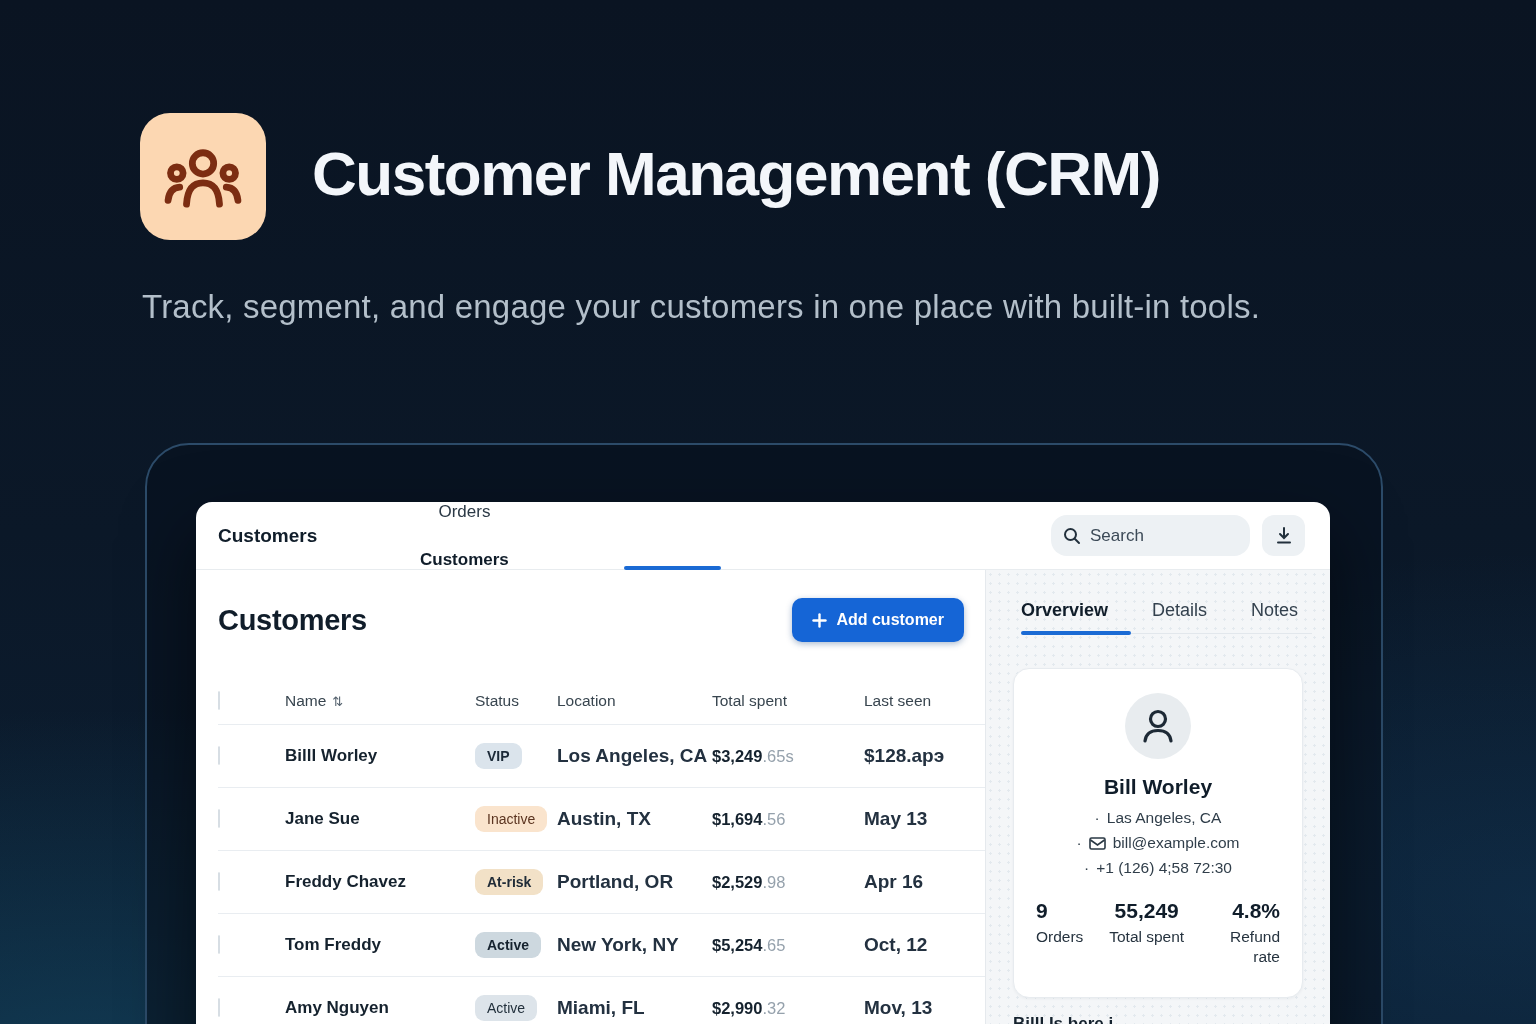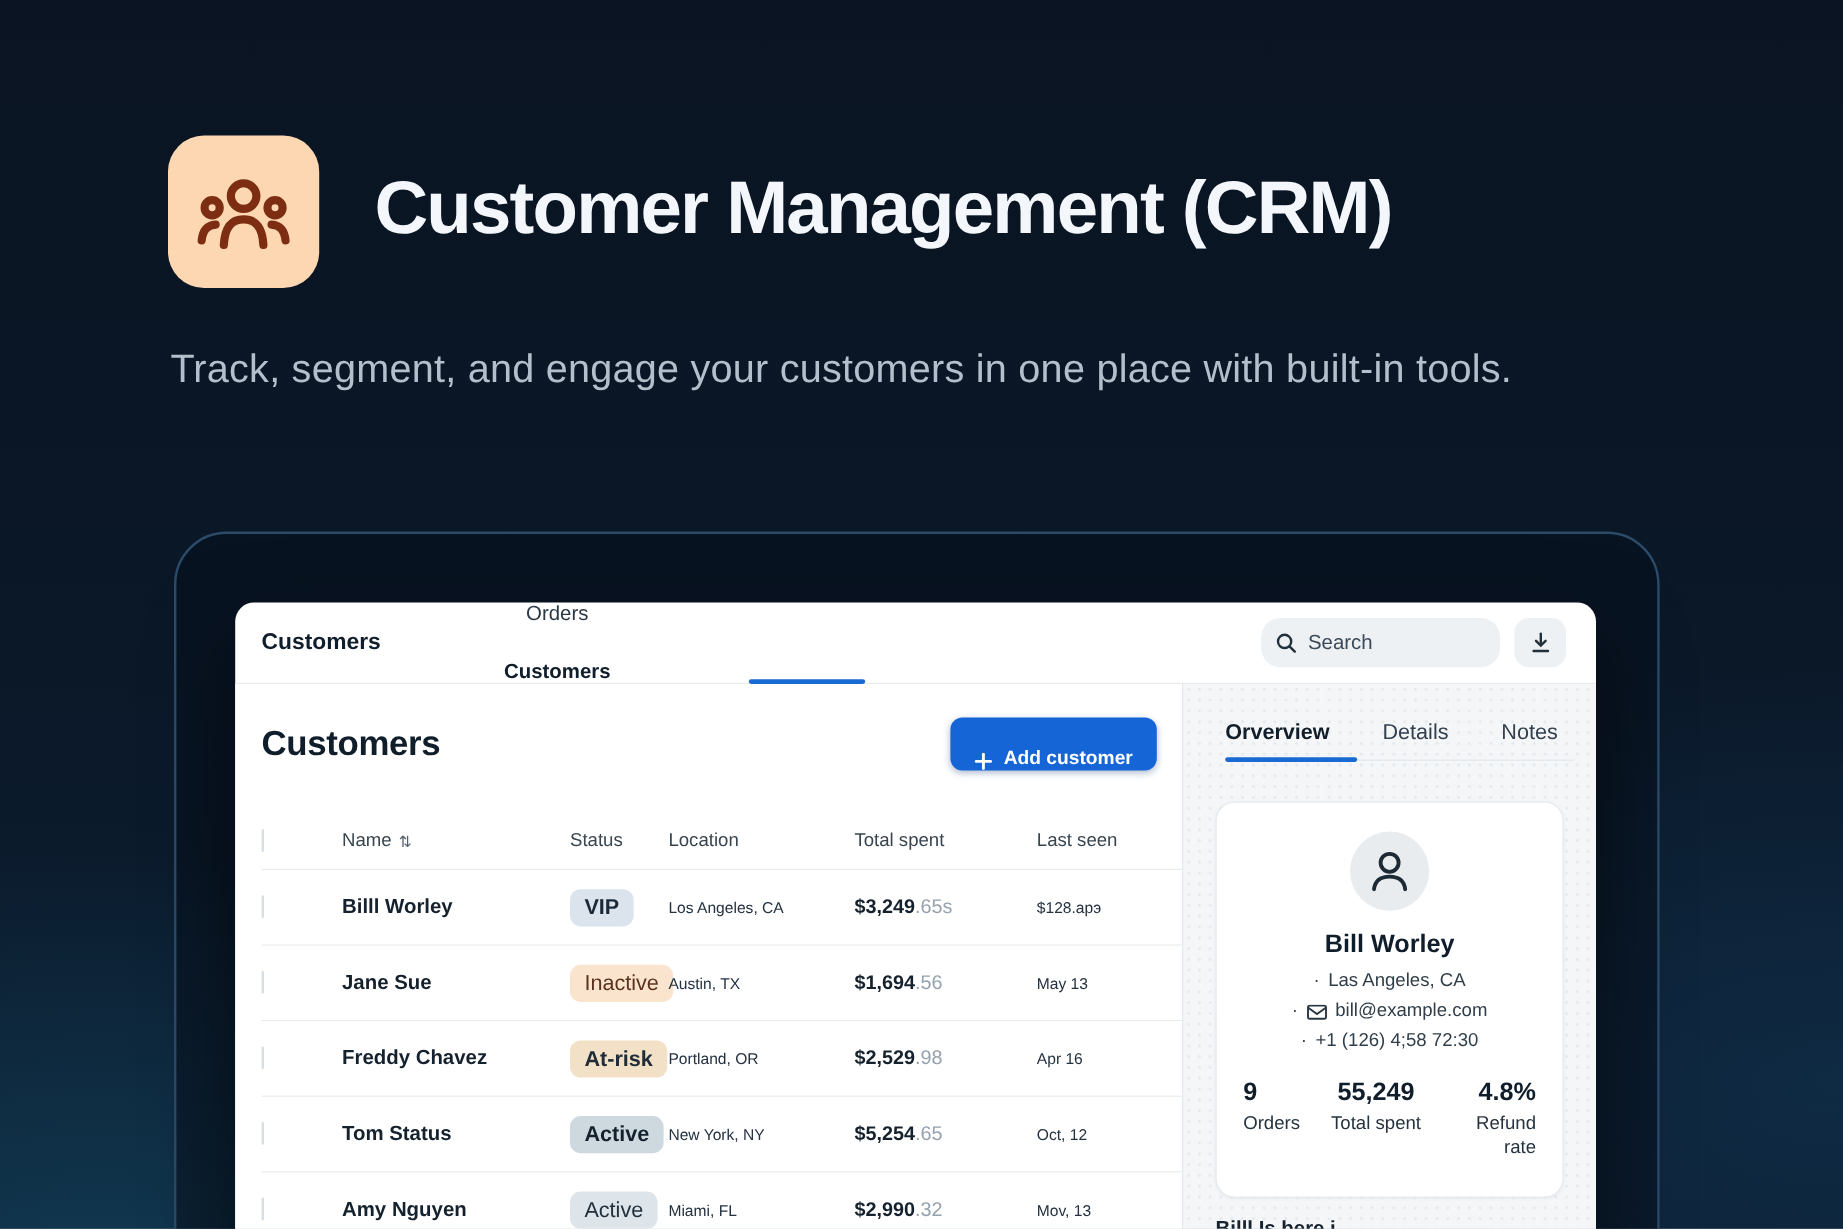--- a/index.html
+++ b/index.html
@@ -52,35 +52,35 @@
   .panel{ width:345px; border-left:1px solid #e5e9ed; background:#f4f6f8;
     background-image:radial-gradient(circle, #e3e9ee 1px, transparent 1.3px); background-size:9px 9px;
     position:relative; }
 
   
   .section-head{ display:flex; align-items:center; justify-content:space-between;
     margin-top:28px; padding-right:21px; }
   .h1{ font-size:29px; font-weight:700; color:#101d2a; letter-spacing:-0.3px; }
   .add-btn{ height:44px; padding:0 20px; background:#1565d6; border:none; border-radius:10px;
     color:#fff; font-size:16px; font-weight:700; font-family:"Liberation Sans", sans-serif;
-    display:flex; align-items:flex-end; gap:9px; cursor:pointer; box-shadow:0 2px 6px rgba(13,60,120,0.35); }
+    display:flex; align-items:center; gap:9px; cursor:pointer; box-shadow:0 2px 6px rgba(13,60,120,0.35); }
 
   .grid-row{ display:grid; grid-template-columns:67px 190px 82px 155px 152px 1fr;
     align-items:center; }
   .thead{ height:46px; margin-top:36px; color:#38454f; font-size:15.5px; }
   .thead .th-name{ display:flex; align-items:center; gap:6px; }
   .sort-glyph{ font-size:13px; color:#55626e; }
   .checkbox{ width:26px; height:26px; border:1.5px solid #d7dee4; border-radius:8px; background:#fff; cursor:pointer; }
 
   .trow{ height:63px; border-top:1px solid #e9edf1; }
   .cell-name{ font-size:17px; font-weight:700; color:#15222e; }
-  .cell-loc, .cell-seen{ font-size:13px; color:#233140; }
+  .cell-loc, .cell-seen{ font-size:19px; color:#233140;font-weight:bold; }
   .cell-total{ font-size:16.5px; font-weight:700; color:#15222e; }
   .cell-total .frac{ font-weight:400; color:#95a1ac; }
-  .badge{ display:inline-block; padding:5px 12px; border-radius:9px; font-size:18px; font-weight:700; }
+  .badge{ display:inline-block; padding:5px 12px; border-radius:9px; font-size:14px; font-weight:700; }
   .badge.vip{ background:#dbe4ec; color:#1c2a38; }
   .badge.inactive{ background:#fae4cd; color:#5b3420; font-weight:400; }
   .badge.atrisk{ background:#f2e1c7; color:#202c38; }
   .badge.active{ background:#cdd8df; color:#15222e; }
   .badge.active2{ background:#dde4ea; color:#22303c; font-weight:400; }
 
   
   .panel-tabs{ display:flex; gap:44px; align-items:flex-end; margin:30px 18px 0 35px;
     padding-bottom:12px; border-bottom:1px solid #e2e7ec; position:relative; }
   .panel-tab{ font-size:18px; color:#33414e; cursor:pointer; }
@@ -208,21 +208,21 @@
         <div><span class="checkbox"></span></div>
         <div class="cell-name">Freddy Chavez</div>
         <div><span class="badge atrisk">At-risk</span></div>
         <div class="cell-loc">Portland, OR</div>
         <div class="cell-total"><span>$2,529</span><span class="frac">.98</span></div>
         <div class="cell-seen">Apr 16</div>
       </div>
 
       <div class="grid-row trow">
         <div><span class="checkbox"></span></div>
-        <div class="cell-name">Tom Status</div>
+        <div class="cell-name">Tom Freddy</div>
         <div><span class="badge active">Active</span></div>
         <div class="cell-loc">New York, NY</div>
         <div class="cell-total"><span>$5,254</span><span class="frac">.65</span></div>
         <div class="cell-seen">Oct, 12</div>
       </div>
 
       <div class="grid-row trow">
         <div><span class="checkbox"></span></div>
         <div class="cell-name">Amy Nguyen</div>
         <div><span class="badge active2">Active</span></div>

